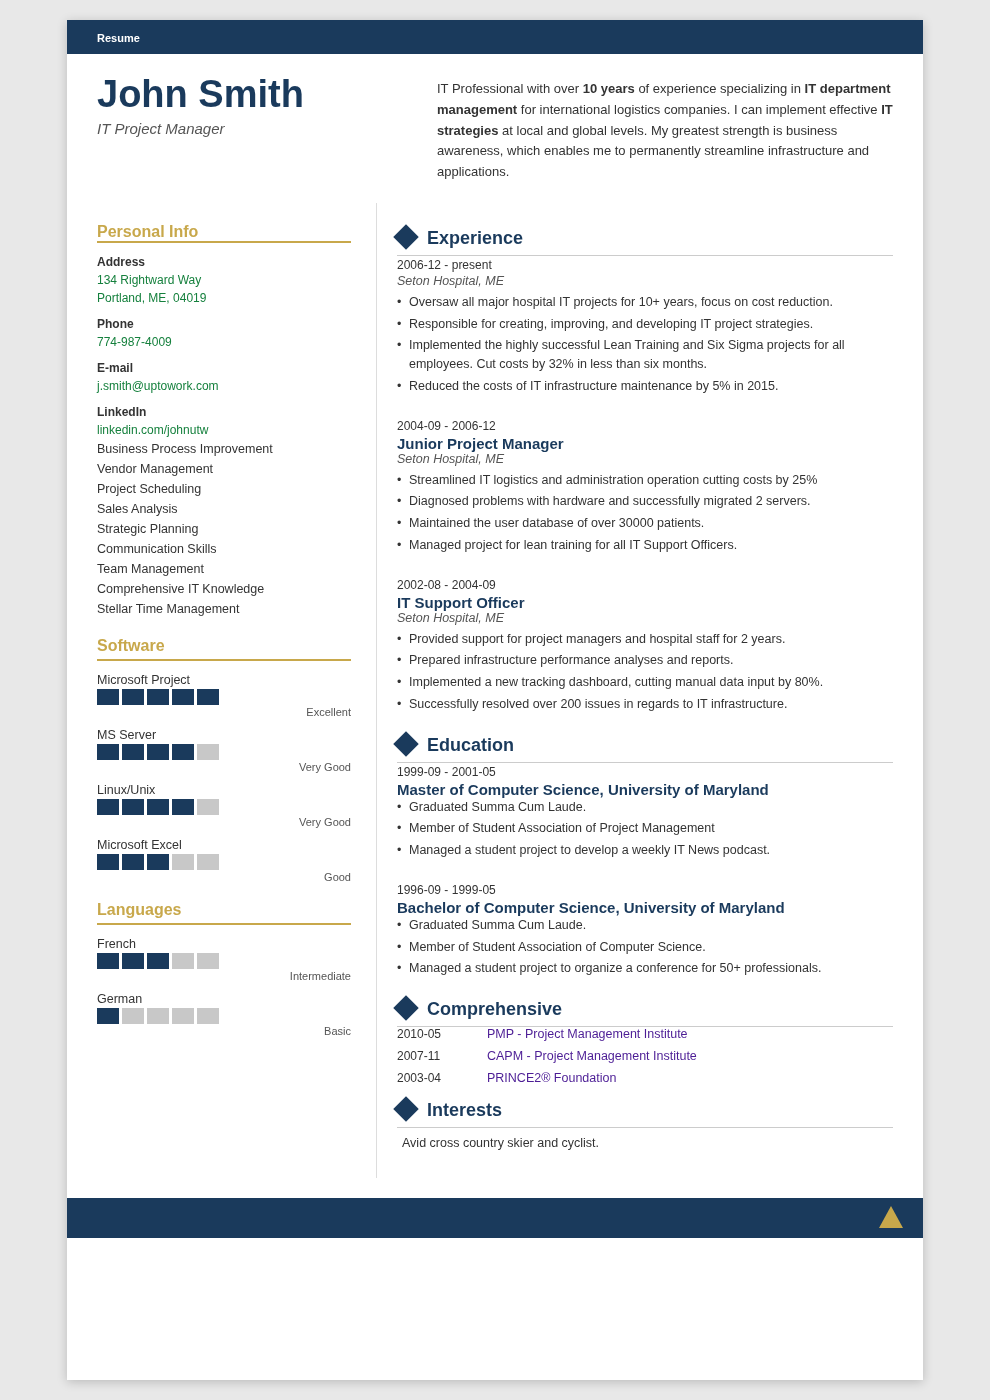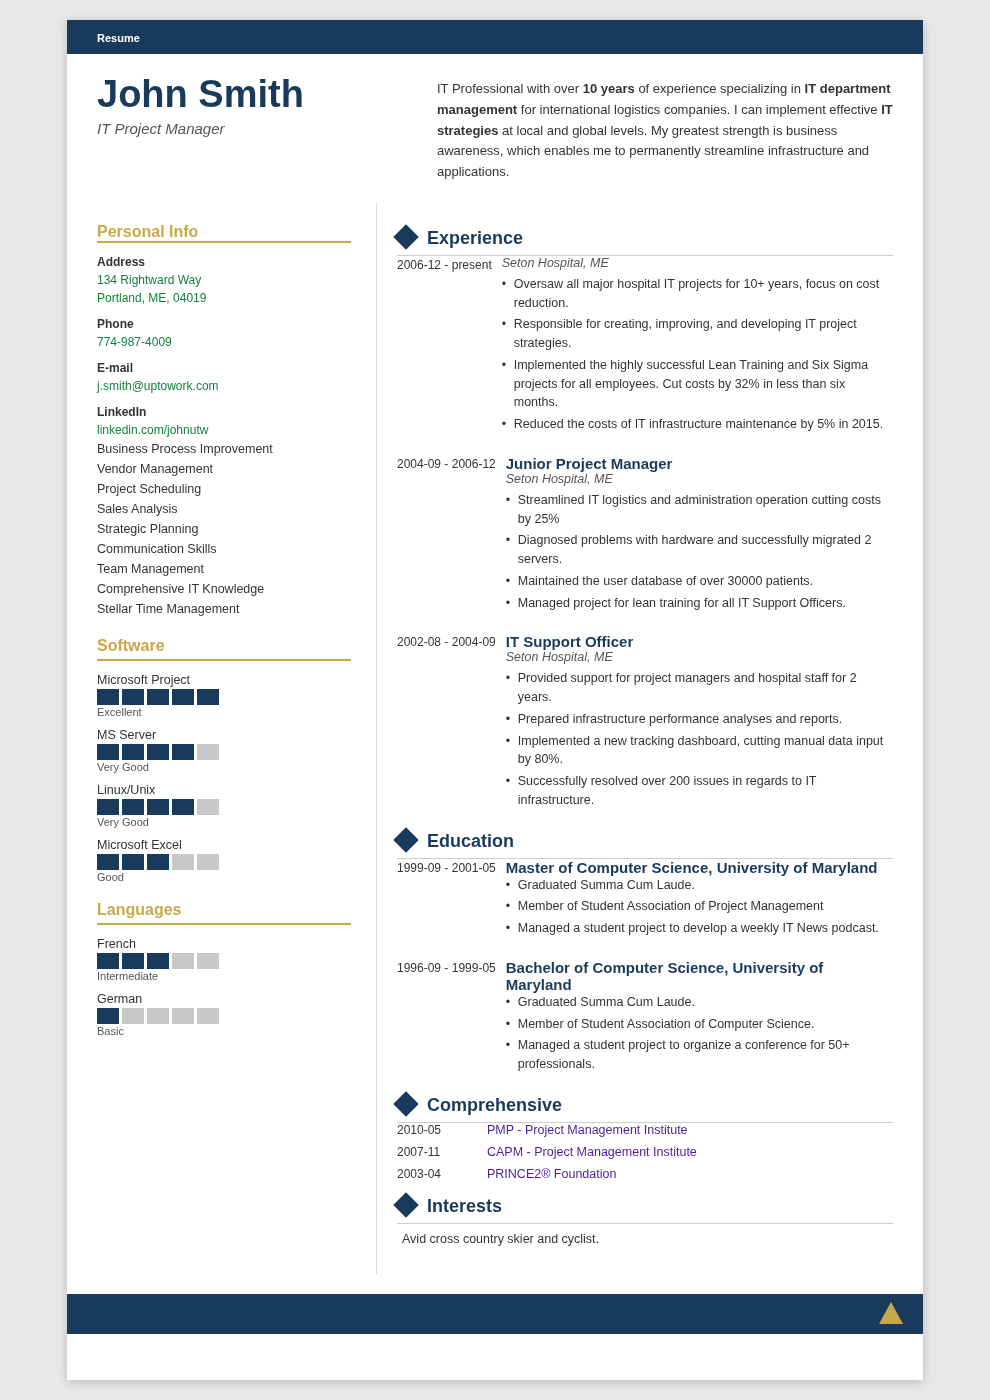--- a/index.html
+++ b/index.html
@@ -118,20 +118,21 @@
     }
     .bar-filled {
       background: #1a3a5c;
     }
     .bar-empty {
       background: #c8c8c8;
     }
     .bar-label {
       font-size: 11px;
       color: #555;
+      text-align: right;
       margin-top: 1px;
     }
     
     .lang-item {
       margin-bottom: 10px;
     }
     .lang-name {
       font-size: 12.5px;
       color: #333;
       margin-bottom: 2px;
@@ -153,20 +154,21 @@
       flex-shrink: 0;
     }
     .section-title-right {
       font-size: 18px;
       font-weight: bold;
       color: #1a3a5c;
     }
     .exp-entry {
       display: flex;
       margin-bottom: 18px;
+      flex-direction: column;
     }
     .exp-date {
       font-size: 12px;
       color: #333;
       min-width: 90px;
       padding-right: 10px;
       line-height: 1.5;
     }
     .exp-content {
       flex: 1;

